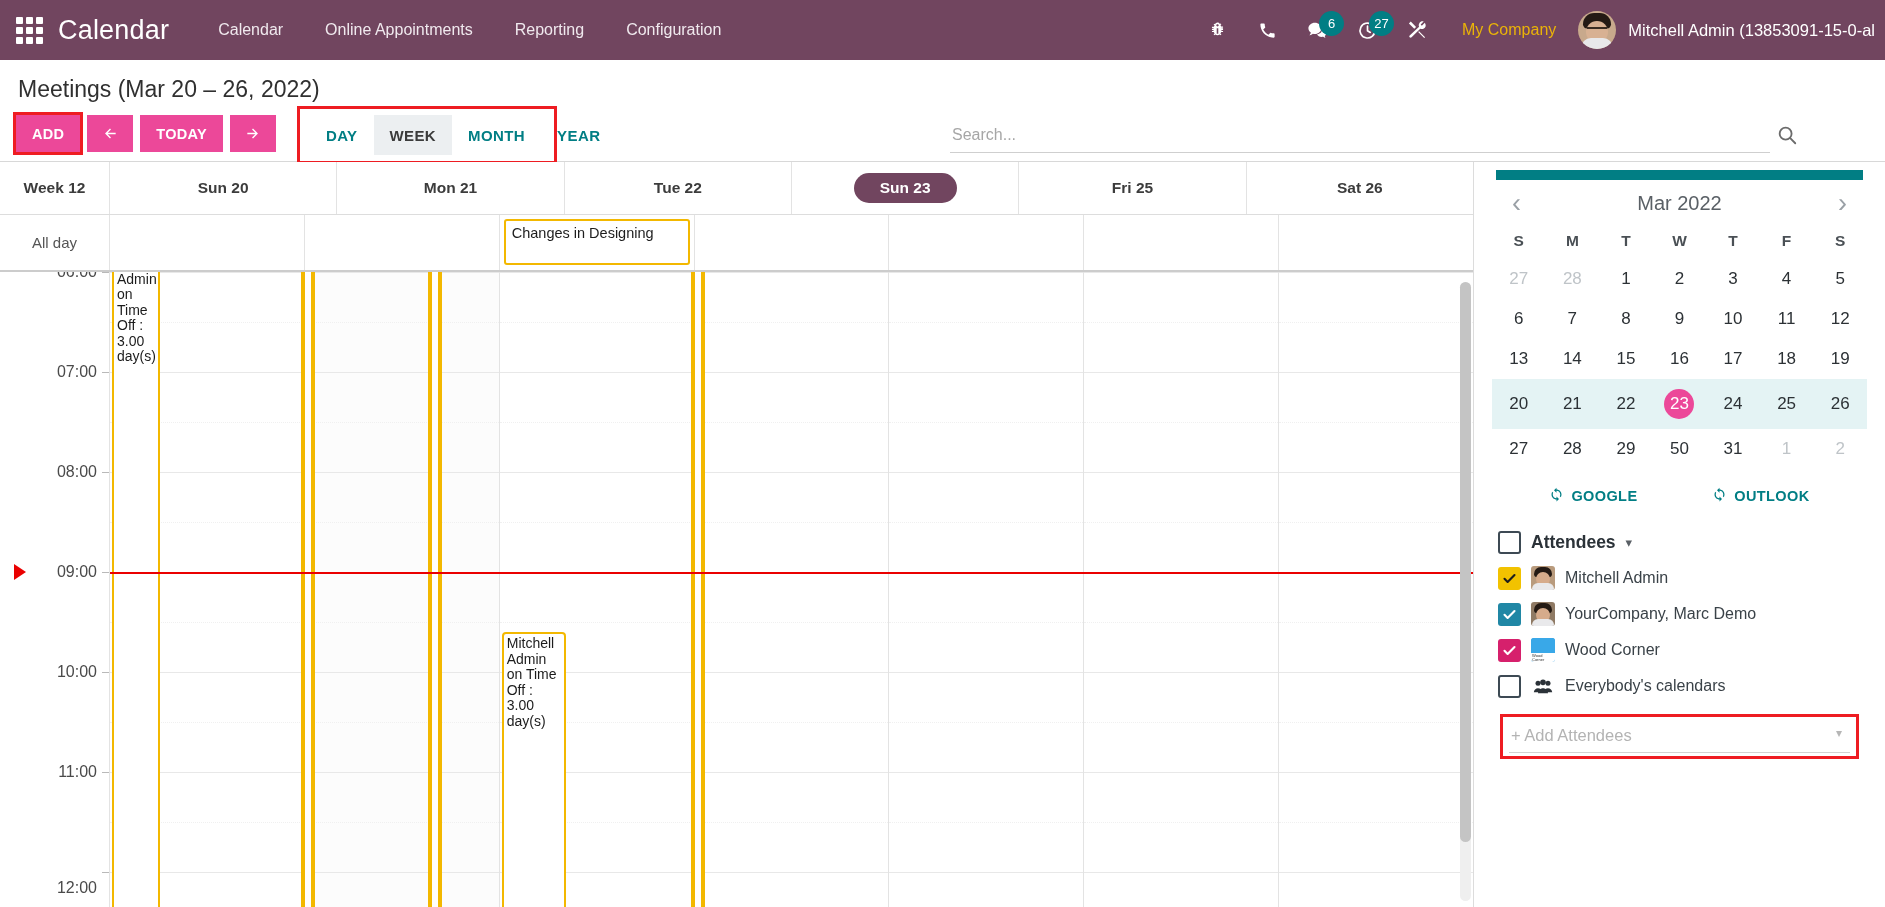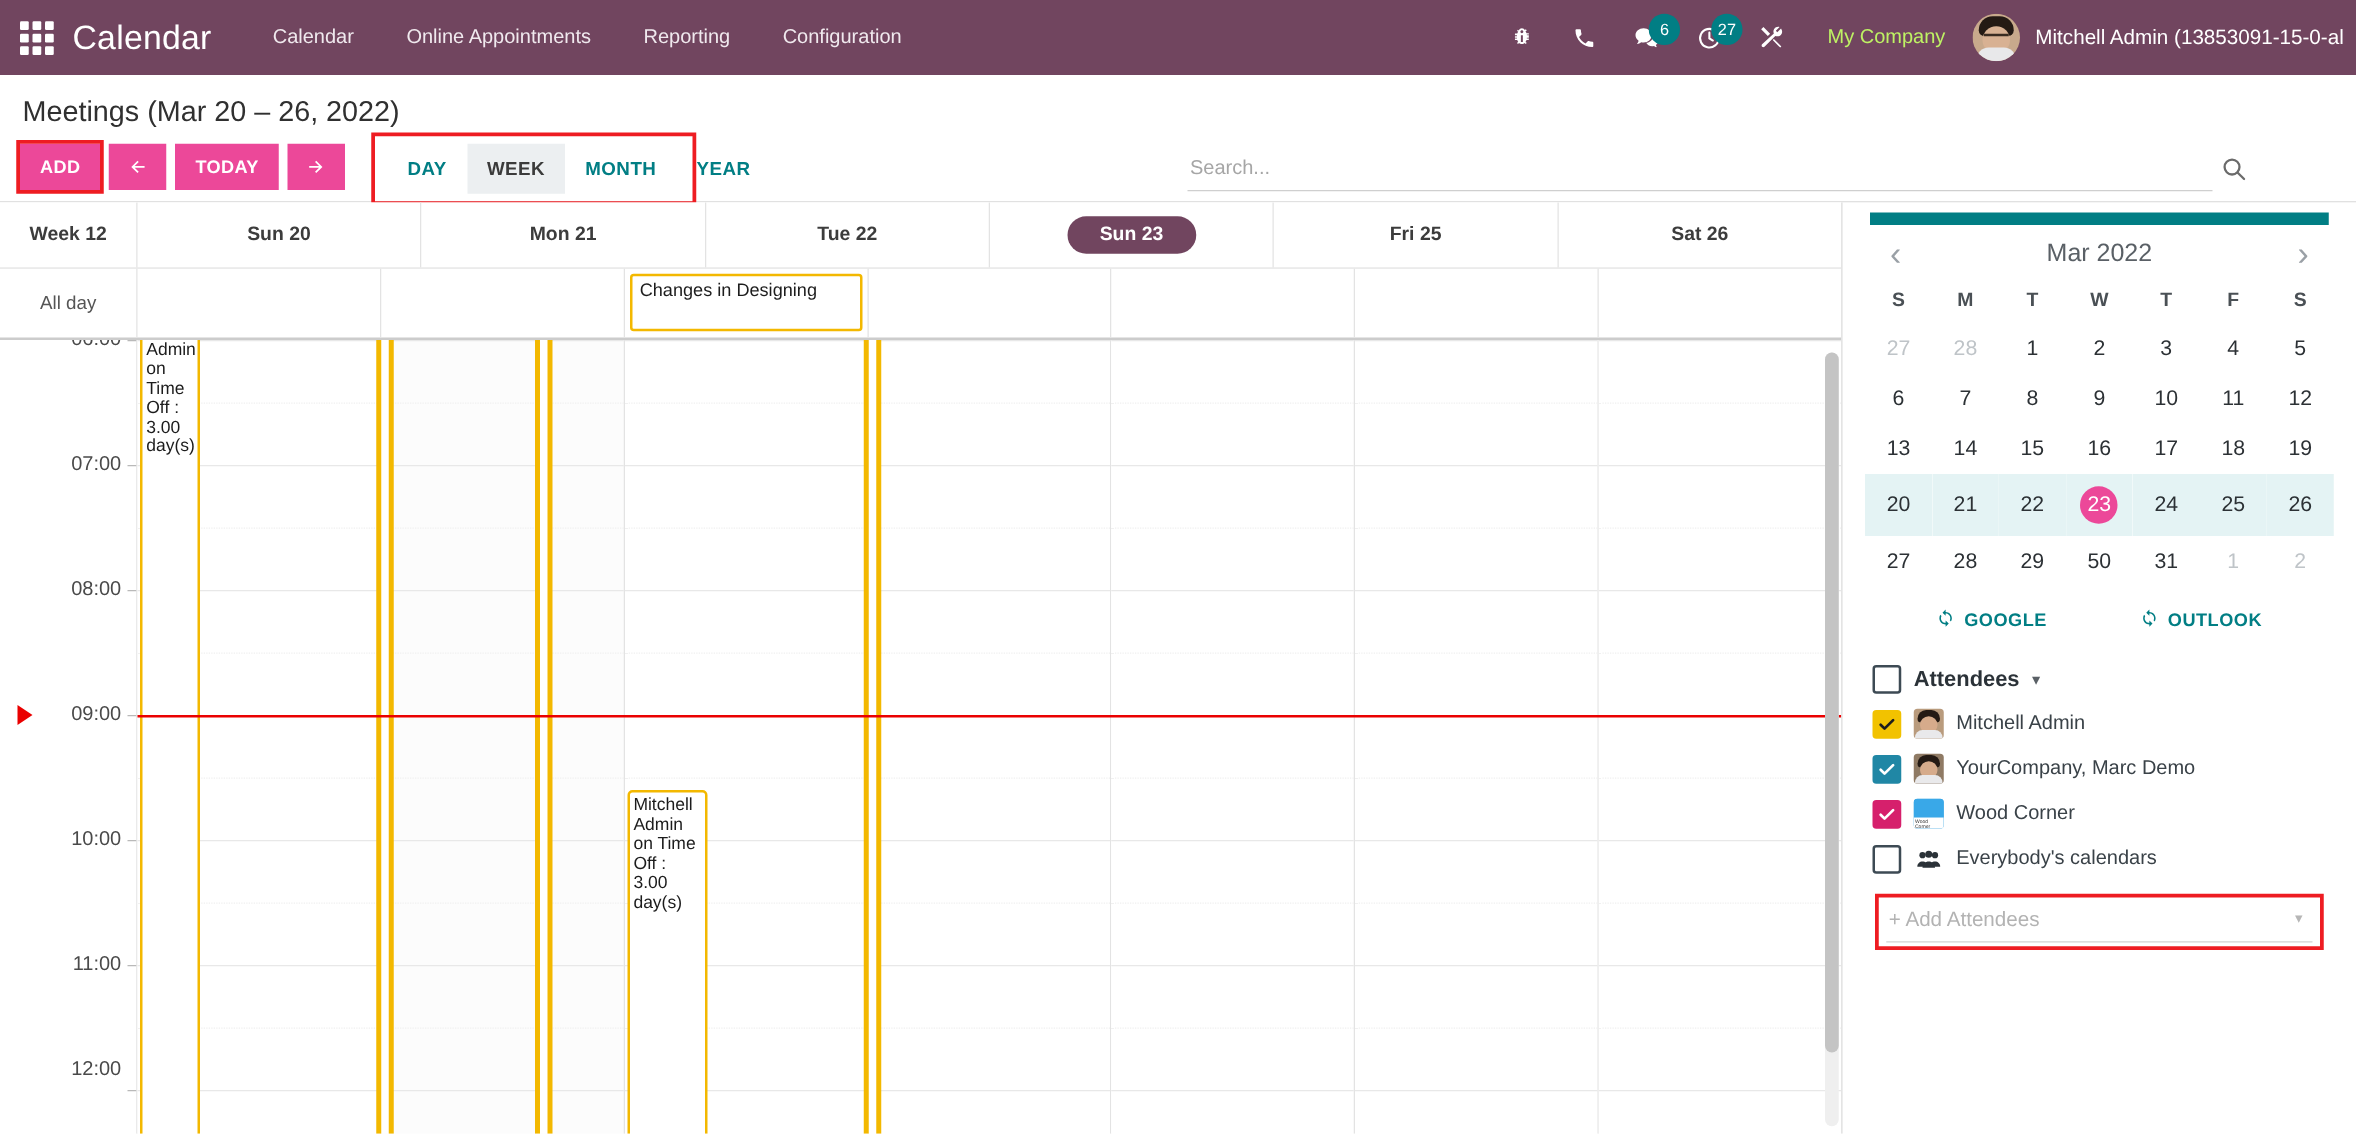--- a/index.html
+++ b/index.html
@@ -28,21 +28,21 @@
   .sysicon{
     position:relative;width:50px;height:60px;display:flex;align-items:center;justify-content:center;
     cursor:pointer;color:#fff;
   }
   .sysicon svg{display:block;}
   .badge{
     position:absolute;top:11px;left:27px;min-width:25px;height:25px;border-radius:13px;
     background:#017e84;color:#fff;font-size:13px;display:flex;align-items:center;justify-content:center;
     padding:0 5px;font-weight:400;line-height:1;
   }
-  .company{font-size:16px;padding:0 22px 0 20px;white-space:nowrap;cursor:pointer;color:#bef264;}
+  .company{font-size:16px;padding:0 22px 0 20px;white-space:nowrap;cursor:pointer;color:#eab308;}
   .userzone{display:flex;align-items:center;gap:12px;padding-right:10px;cursor:pointer;white-space:nowrap;overflow:hidden;}
   .avatar{
     width:38px;height:38px;border-radius:50%;flex:none;overflow:hidden;
     background:#c8a98c;position:relative;
   }
   .avatar .hair{position:absolute;left:5px;top:2px;width:28px;height:16px;background:#241a14;border-radius:14px 14px 6px 6px;}
   .avatar .face{position:absolute;left:8px;top:10px;width:22px;height:22px;background:#d8b193;border-radius:50%;}
   .avatar .glass{position:absolute;left:9px;top:16px;width:20px;height:6px;border-top:2px solid #3a2c22;}
   .avatar .shirt{position:absolute;left:3px;bottom:0;width:32px;height:11px;background:#e8e8ea;border-radius:10px 10px 0 0;}
   .username{font-size:16.5px;color:#fff;}
@@ -375,21 +375,21 @@
             <div class="tl" style="top:120px">07:00</div>
               <div class="tick" style="top:120px"></div>
             <div class="tl" style="top:220px">08:00</div>
               <div class="tick" style="top:220px"></div>
             <div class="tl" style="top:320px">09:00</div>
               <div class="tick" style="top:320px"></div>
             <div class="tl" style="top:420px">10:00</div>
               <div class="tick" style="top:420px"></div>
             <div class="tl" style="top:520px">11:00</div>
               <div class="tick" style="top:520px"></div>
-            <div class="tl" style="top:604px">12:00</div>
+            <div class="tl" style="top:636px">12:00</div>
               <div class="tick" style="top:620px"></div>
 
           </div>
 
           <div class="daycols">
 
             <div class="daycol">
               <div class="hline" style="top:20px"></div>
                 <div class="hline half" style="top:70px"></div>
               <div class="hline" style="top:120px"></div>

